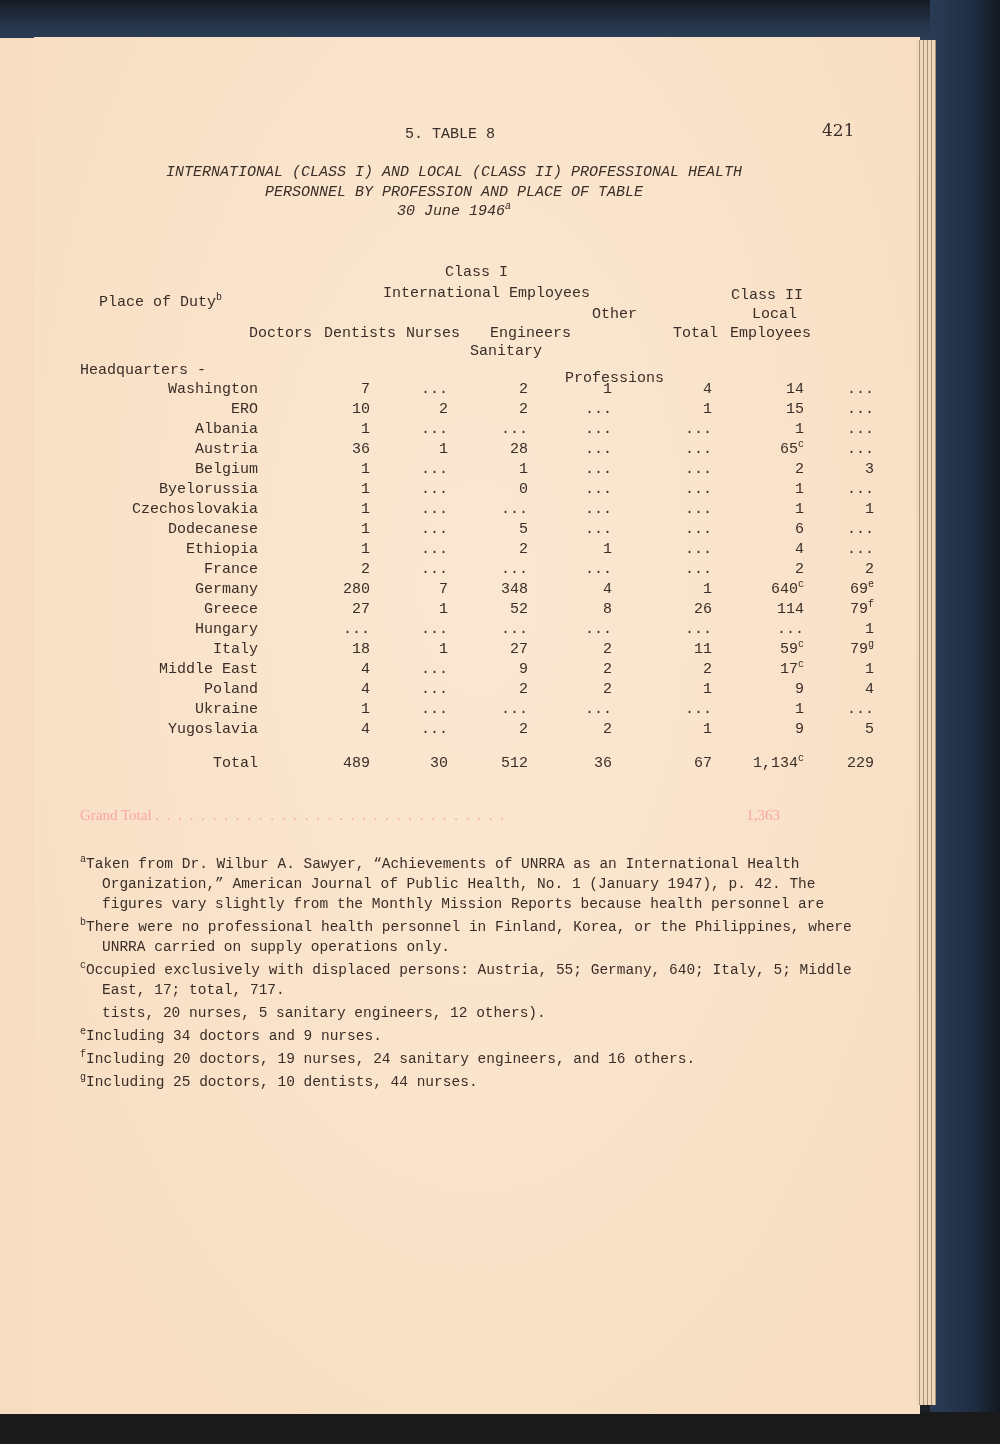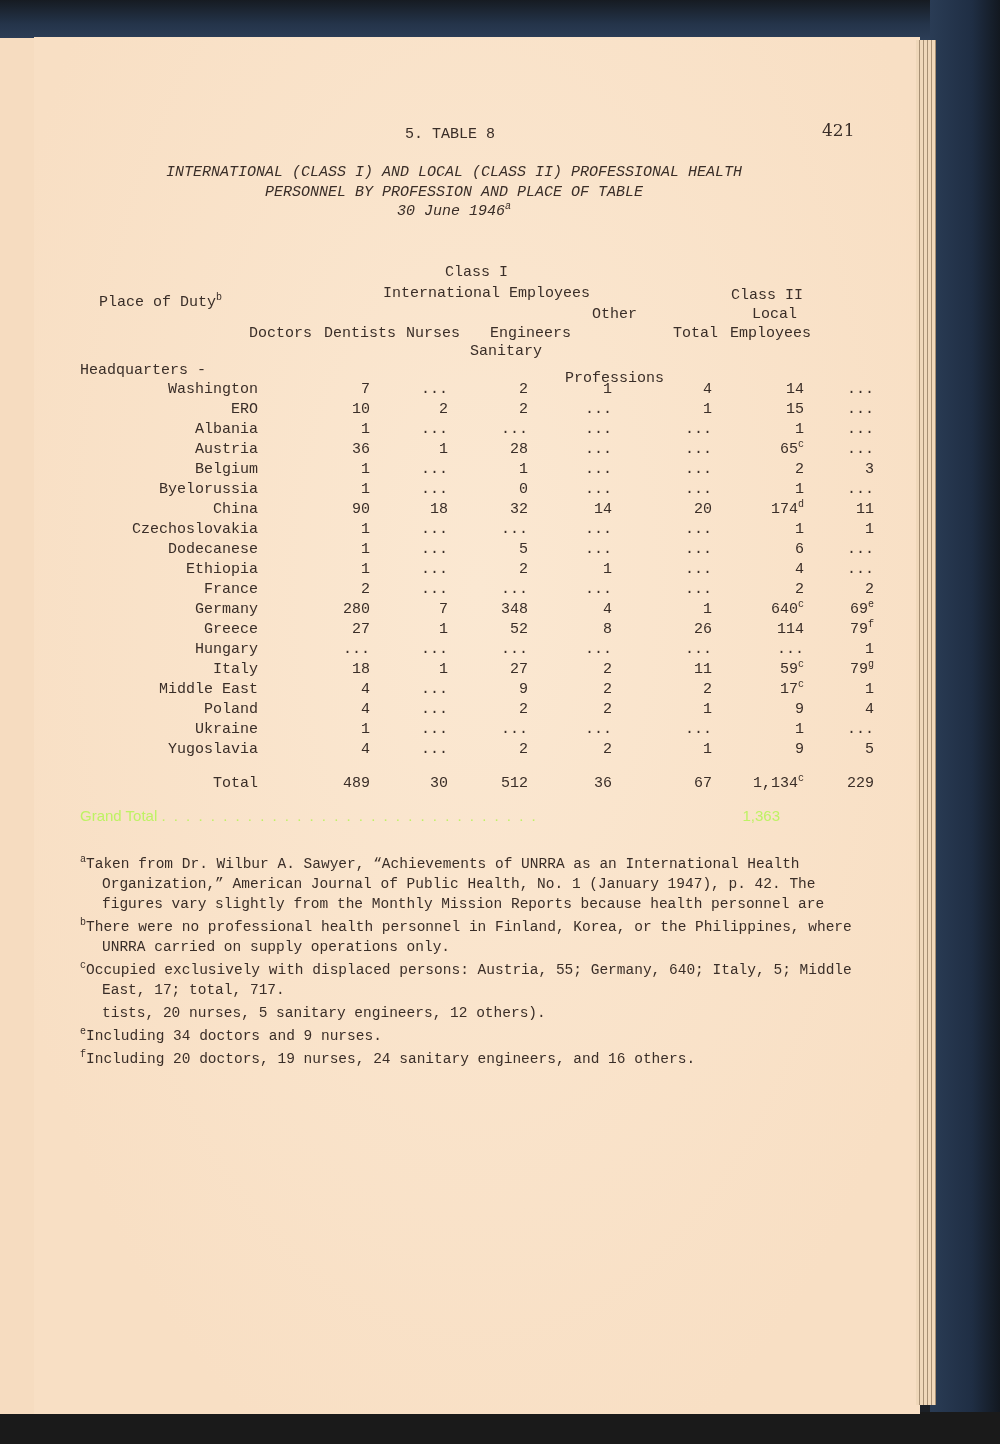--- a/index.html
+++ b/index.html
@@ -52,21 +52,21 @@
   td.c3 { width: 84px; }
   td.c4 { width: 100px; }
   td.c5 { width: 92px; }
   td.c6 { width: 70px; }
   td.indent { padding-left: 10px; }
   tr.gap td { height: 12px; }
   tr.total td { height: 24px; }
 
   .hdr { position: absolute; font-family: "Liberation Mono", "DejaVu Sans Mono", monospace; font-size: 15px; color: #3a2e28; white-space: nowrap; }
 
-  .grand { position: absolute; left: 80px; top: 807px; width: 700px; font-family: Liberation Sans, sans-serif; font-size: 15px; color: #bef264; white-space: nowrap; }
+  .grand { position: absolute; left: 80px; top: 807px; width: 700px; font-family: Liberation Serif, serif; font-size: 15px; color: #fca5a5; white-space: nowrap; }
   .grand .dots { letter-spacing: 2px; }
   .grand .val { position: absolute; right: 0; top: 0; }
 
   .foot { position: absolute; left: 80px; width: 745px; font-family: "Liberation Mono", "DejaVu Sans Mono", monospace; font-size: 14.5px; color: #3a2e28; line-height: 20px; }
   .foot .line { white-space: nowrap; }
   .foot .cont { padding-left: 22px; }
 </style>
 </head>
 <body>
 
@@ -156,30 +156,20 @@
         <td class="place"><span>Byelorussia</span></td>
         <td class="num c0"><span>1</span></td>
         <td class="num c1"><span>...</span></td>
         <td class="num c2"><span>0</span></td>
         <td class="num c3"><span>...</span></td>
         <td class="num c4"><span>...</span></td>
         <td class="num c5"><span>1</span></td>
         <td class="num c6"><span>...</span></td>
       </tr>
       <tr>
-        <td class="place"><span>China</span></td>
-        <td class="num c0"><span>90</span></td>
-        <td class="num c1"><span>18</span></td>
-        <td class="num c2"><span>32</span></td>
-        <td class="num c3"><span>14</span></td>
-        <td class="num c4"><span>20</span></td>
-        <td class="num c5"><span>174</span><sup>d</sup></td>
-        <td class="num c6"><span>11</span></td>
-      </tr>
-      <tr>
         <td class="place"><span>Czechoslovakia</span></td>
         <td class="num c0"><span>1</span></td>
         <td class="num c1"><span>...</span></td>
         <td class="num c2"><span>...</span></td>
         <td class="num c3"><span>...</span></td>
         <td class="num c4"><span>...</span></td>
         <td class="num c5"><span>1</span></td>
         <td class="num c6"><span>1</span></td>
       </tr>
       <tr>
@@ -330,13 +320,16 @@
     </div>
     <div style="margin-bottom: 3px;">
       <div class="line cont"><span>tists, 20 nurses, 5 sanitary engineers, 12 others).</span></div>
     </div>
     <div style="margin-bottom: 3px;">
       <div class="line"><sup>e</sup><span>Including 34 doctors and 9 nurses.</span></div>
     </div>
     <div style="margin-bottom: 3px;">
       <div class="line"><sup>f</sup><span>Including 20 doctors, 19 nurses, 24 sanitary engineers, and 16 others.</span></div>
     </div>
+    <div style="margin-bottom: 3px;">
+      <div class="line"><sup>g</sup><span>Including 25 doctors, 10 dentists, 44 nurses.</span></div>
+    </div>
   </div>
 
 </body></html>

